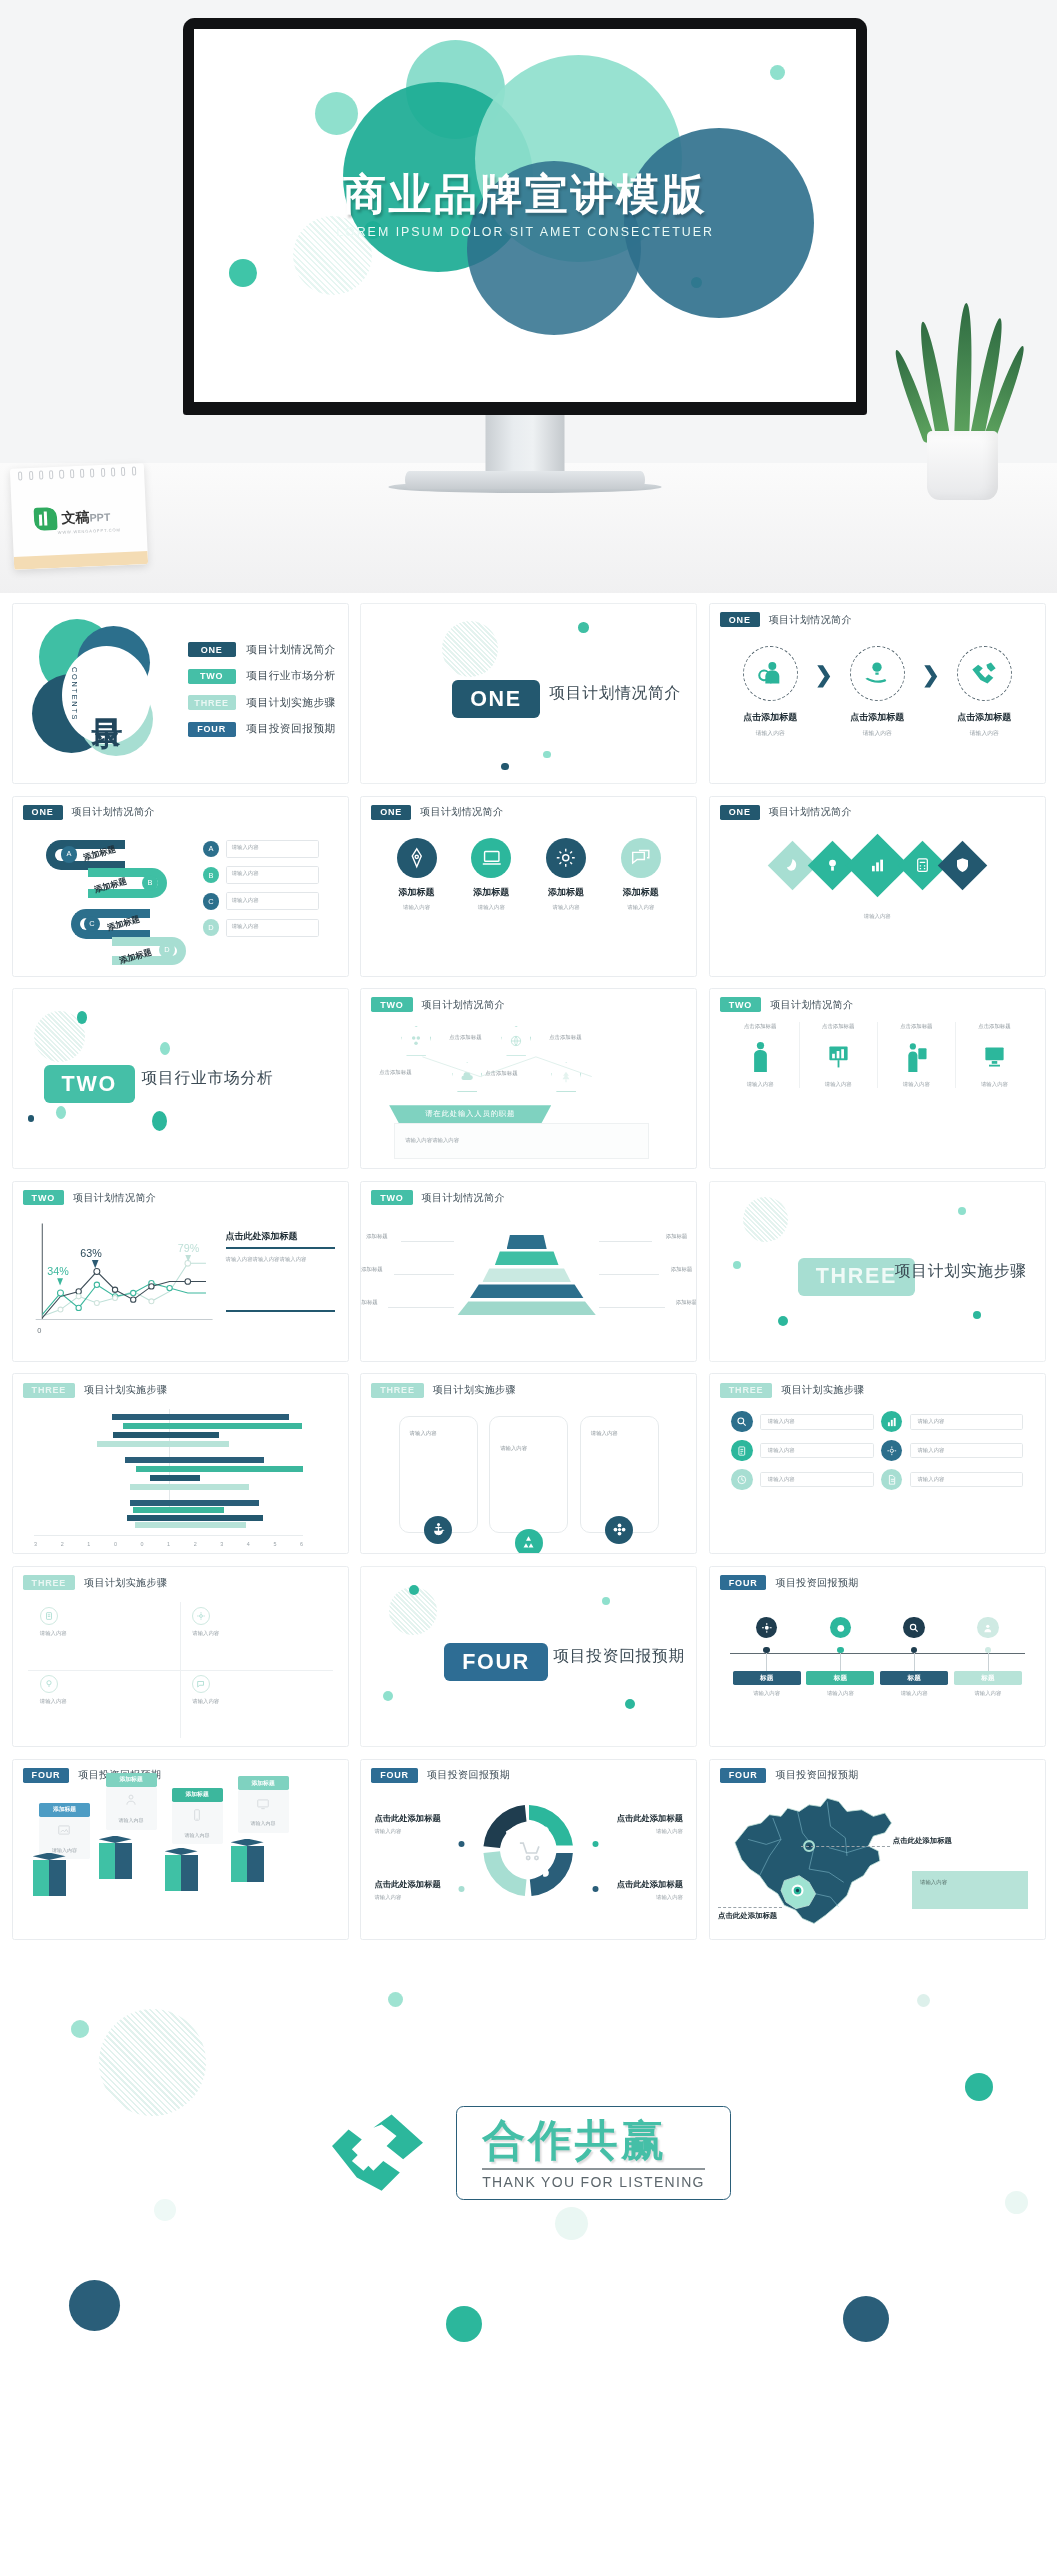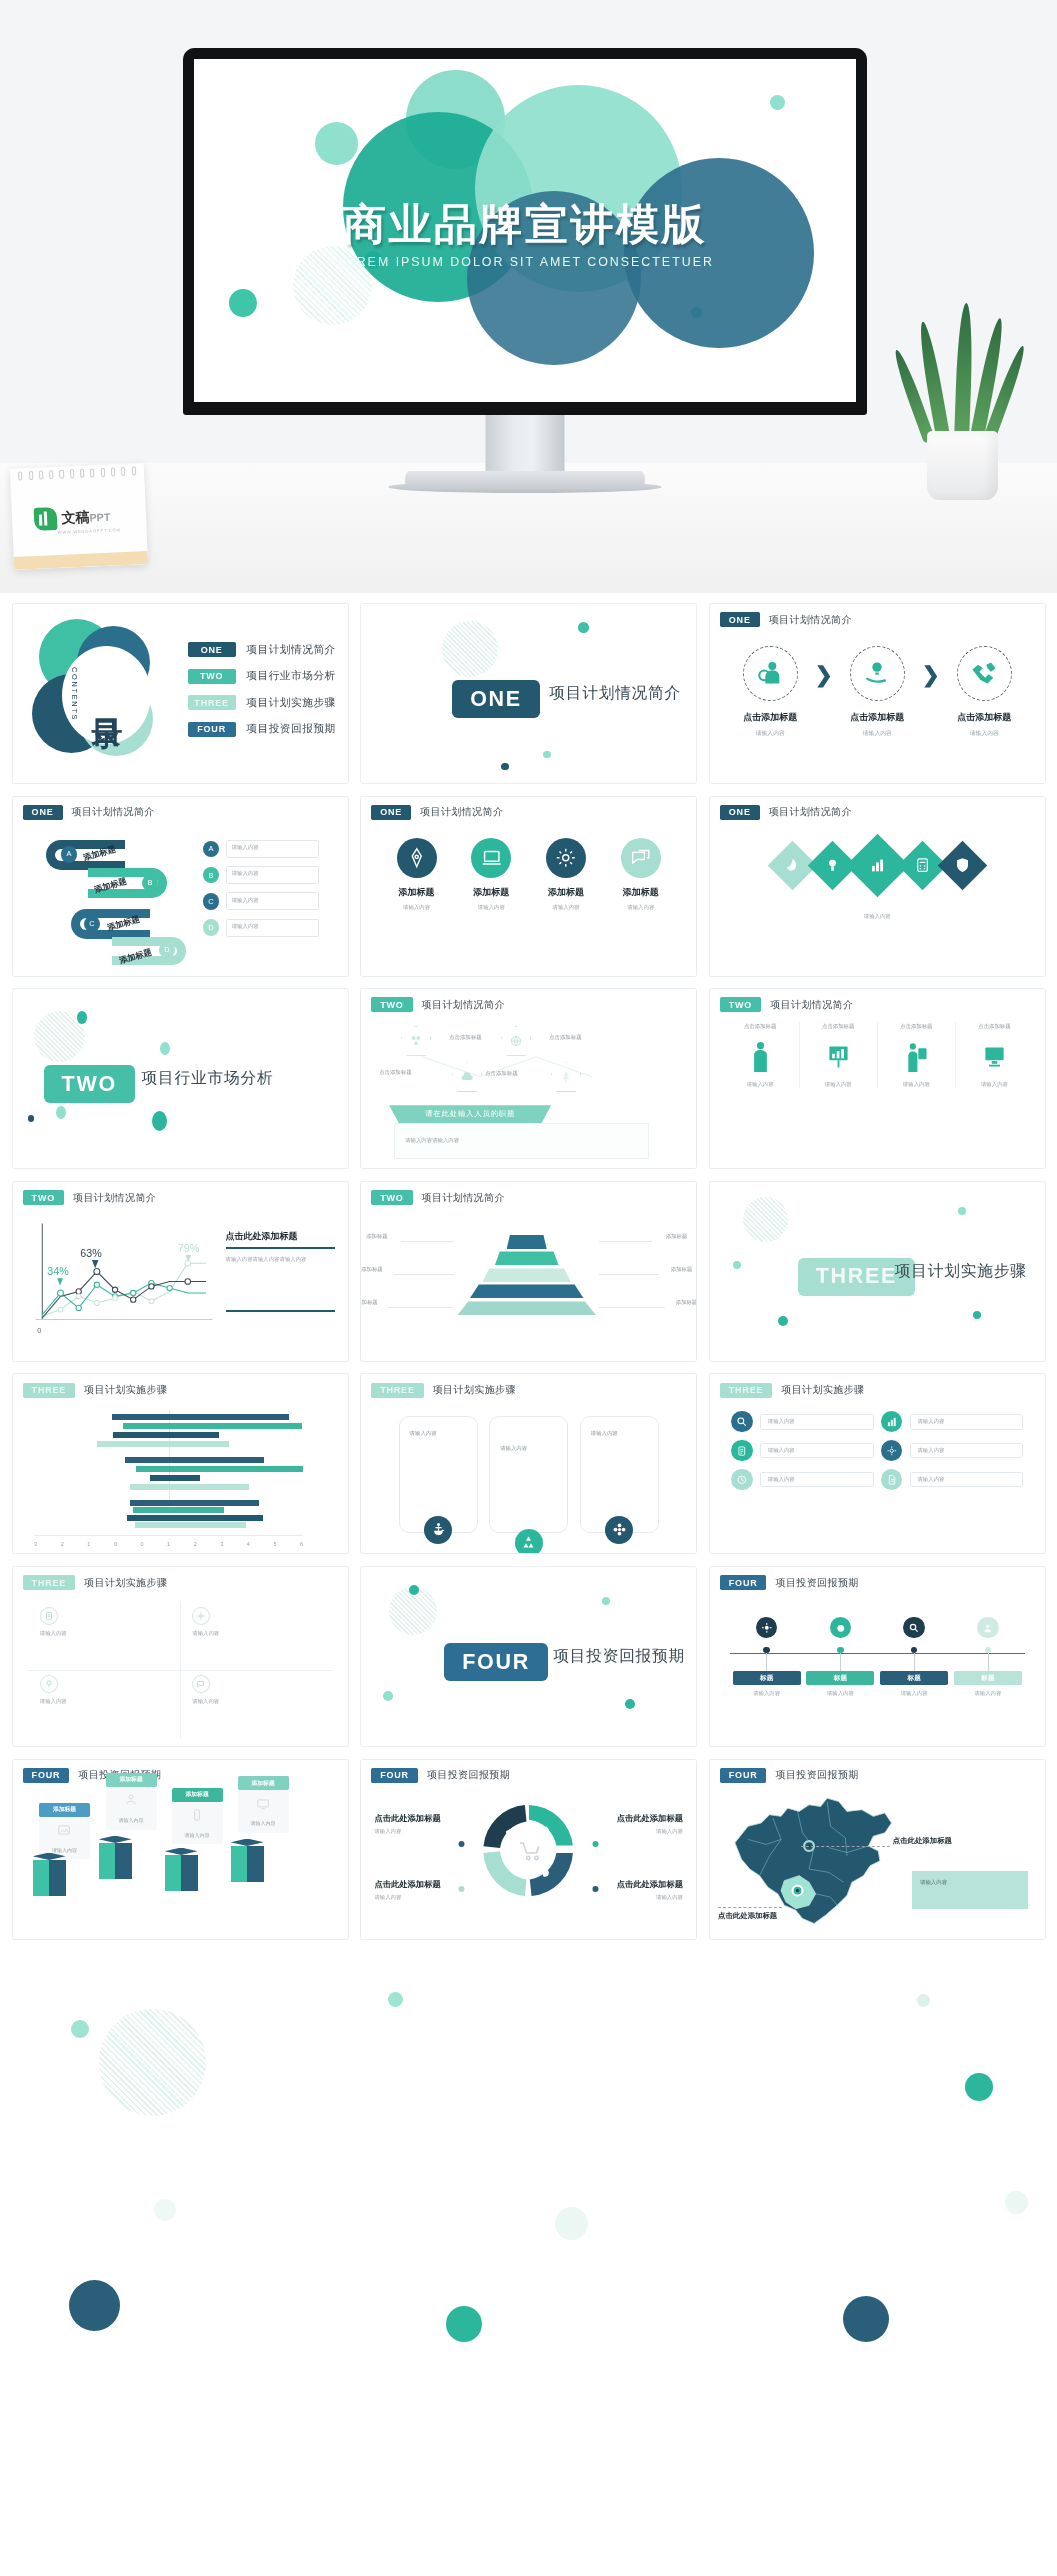--- a/index.html
+++ b/index.html
@@ -6,21 +6,21 @@
   body {
     width:1058px; height:2576px; background:#ffffff;
     font-family:"Liberation Sans", sans-serif; position:relative; overflow:hidden;
   }
   
   .hero { position:relative; width:1058px; height:593px; background:#f2f3f4; overflow:hidden; }
   .hero-bg-top { position:absolute; left:0; top:0; width:1058px; height:463px; background:#f4f5f6; }
   .hero-bg-bottom { position:absolute; left:0; top:463px; width:1058px; height:131px;
      background:linear-gradient(180deg,#fbfbfb 0%, #f0f0f1 100%); }
   .monitor { position:absolute; left:183px; top:18px; width:684px; height:397px; }
-  .monitor-bezel { position:absolute; inset:0; background:#111214; border-radius:11.6px 11.6px 3.3px 3.3px; padding:10.7px 10.7px 13.2px 10.7px;margin-top:30px; }
+  .monitor-bezel { position:absolute; inset:0; background:#111214; border-radius:11.6px 11.6px 3.3px 3.3px; padding:10.7px 10.7px 13.2px 10.7px; }
   .screen { position:relative; width:100%; height:100%; background:#ffffff; overflow:hidden; }
   .monitor-neck { position:absolute; left:50%; transform:translateX(-50%); top:397px; width:79px; height:60px;
      background:linear-gradient(90deg,#c9ced2,#e8ecef 35%,#eef1f3 60%,#c4c9cd); }
   .monitor-base { position:absolute; left:50%; transform:translateX(-50%); top:453px; width:240px; height:18px;
      background:linear-gradient(180deg,#e3e7ea,#c7ccd0); border-radius:5px/60%; }
   .monitor-base2 { position:absolute; left:50%; transform:translateX(-50%); top:463px; width:273px; height:11.6px;
      background:linear-gradient(180deg,#d8dde1,#b9bfc4); border-radius:50%; filter:blur(0.3px); }
 
   .circ { position:absolute; border-radius:50%; }
   .title-wrap { position:absolute; left:0; right:0; top:144px; text-align:center; z-index:6; }
@@ -1215,14 +1215,28 @@
   <div class="dot" style="left:388px;top:41px;width:15px;height:15px;background:#9fe3d2;"></div>
   <div class="dot" style="left:965px;top:122px;width:28px;height:28px;background:#2cb79c;"></div>
   <div class="dot" style="left:917px;top:43px;width:13.2px;height:13.2px;background:#cfeae3;opacity:.7;"></div>
   <div class="dot" style="left:69px;top:329px;width:51px;height:51px;background:#2a5e79;"></div>
   <div class="dot" style="left:446px;top:355px;width:36px;height:36px;background:#2cb79c;"></div>
   <div class="dot" style="left:843px;top:345px;width:46px;height:46px;background:#2a5e79;"></div>
   <div class="dot" style="left:555px;top:256px;width:33px;height:33px;background:#eaf7f3;"></div>
   <div class="dot" style="left:1005px;top:240px;width:23px;height:23px;background:#eaf7f3;"></div>
   <div class="dot" style="left:154px;top:248px;width:21.5px;height:21.5px;background:#eef9f6;"></div>
 
+  <div class="ty-center">
+    <span class="ty-hands">
+      <svg viewBox="0 0 122 104" fill="#2cb79c">
+        <path d="M6 46 L26 26 L42 38 L30 50 L56 76 L68 64 L88 78 L66 100 L36 84 Z"></path>
+        <path d="M56 24 L78 8 L116 42 L92 62 L72 46 L84 34 L66 20 Z"></path>
+        <path d="M30 64 L44 50 L58 62 L44 76 Z" fill="#fff"></path>
+      </svg>
+    </span>
+    <div class="ty-box">
+      <div class="ty-cn">合作共赢</div>
+      <div class="ty-line"></div>
+      <div class="ty-en">THANK YOU FOR LISTENING</div>
+    </div>
+  </div>
 </div>
 
 
 </body></html>

